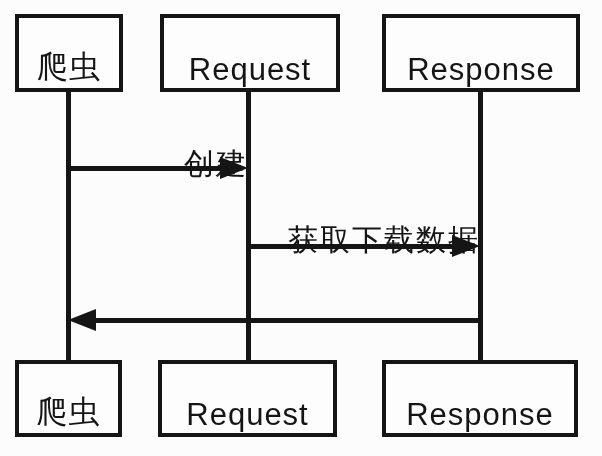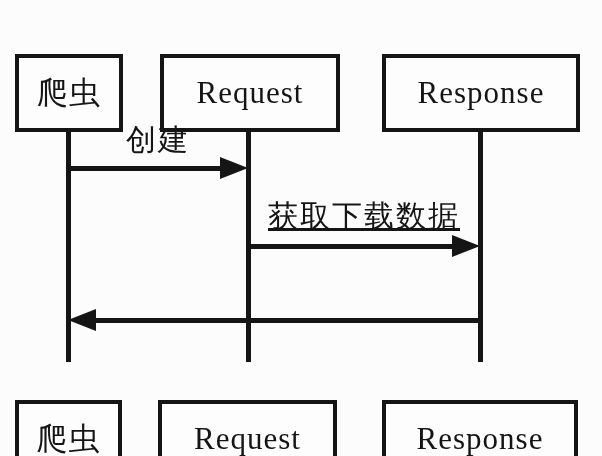--- a/index.html
+++ b/index.html
@@ -19,28 +19,27 @@
     font-family: "DejaVu Sans", sans-serif;
     color: var(--text);
   }
 
   
   .actor-box {
     position: absolute;
     border: 4px solid var(--line);
     background: var(--box_fill);
     display: flex;
-    align-items: center;
+    align-items: flex-end;
     justify-content: center;
-    font-family: Liberation Serif, serif;
+    font-family: Liberation Sans, sans-serif;
     font-size: 31px;
     letter-spacing: 1px;
     color: var(--text);
     white-space: nowrap;
-    margin-top: 40px;
   }
   .box-crawler-top   { left: 15px;  top: 14px;  width: 108px; height: 78px; }
   .box-request-top   { left: 160px; top: 14px;  width: 180px; height: 78px; }
   .box-response-top  { left: 382px; top: 14px;  width: 198px; height: 78px; }
   .box-crawler-bot   { left: 15px;  top: 360px; width: 107px; height: 77px; }
   .box-request-bot   { left: 158px; top: 360px; width: 179px; height: 77px; }
   .box-response-bot  { left: 382px; top: 360px; width: 196px; height: 77px; }
 
   
   .lifeline {
@@ -74,29 +73,30 @@
   }
   .arrowhead.right { border-left: 28px solid var(--line); }
   .arrowhead.left  { border-right: 28px solid var(--line); }
   .head-create { left: 220px; top: 157px; }
   .head-fetch  { left: 452px; top: 235px; }
   .head-data   { left: 68px;  top: 309px; }
 
   
   .msg-label {
     position: absolute;
-    text-align: center;
+    text-align: right;
     font-size: 30px;
     letter-spacing: 2px;
     color: var(--text);
     white-space: nowrap;
     line-height: 1;
+    margin-top: 24px;
   }
   .label-create { left: 68px;  top: 125px; width: 180px; }
-  .label-fetch  { left: 248px; top: 201px; width: 232px; text-decoration: underline; }
+  .label-fetch  { left: 248px; top: 201px; width: 232px; }
   .label-data   { left: 68px;  top: 277px; width: 412px; }
 </style>
 </head>
 <body>
 
 <div class="canvas">
 
   <div class="lifeline ll-crawler"></div>
   <div class="lifeline ll-request"></div>
   <div class="lifeline ll-response"></div>

